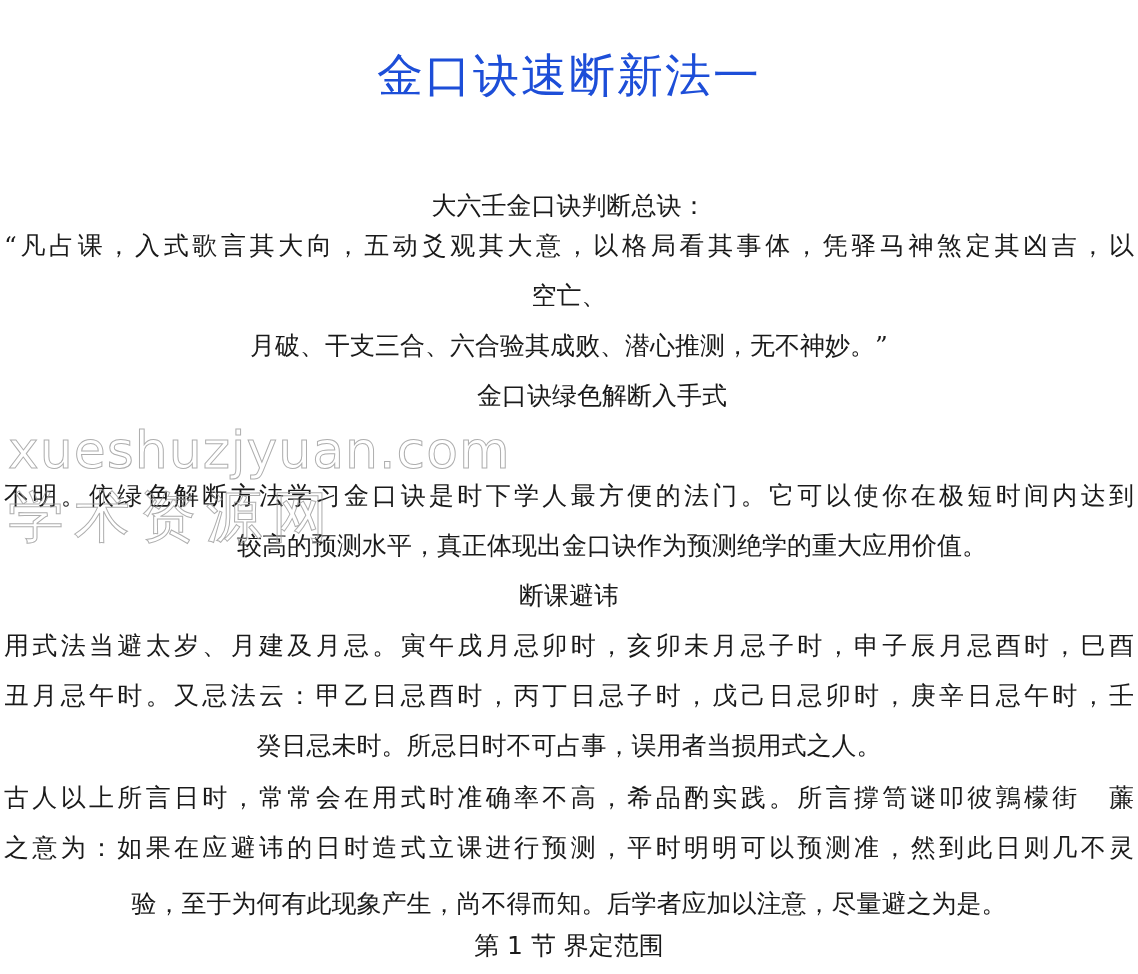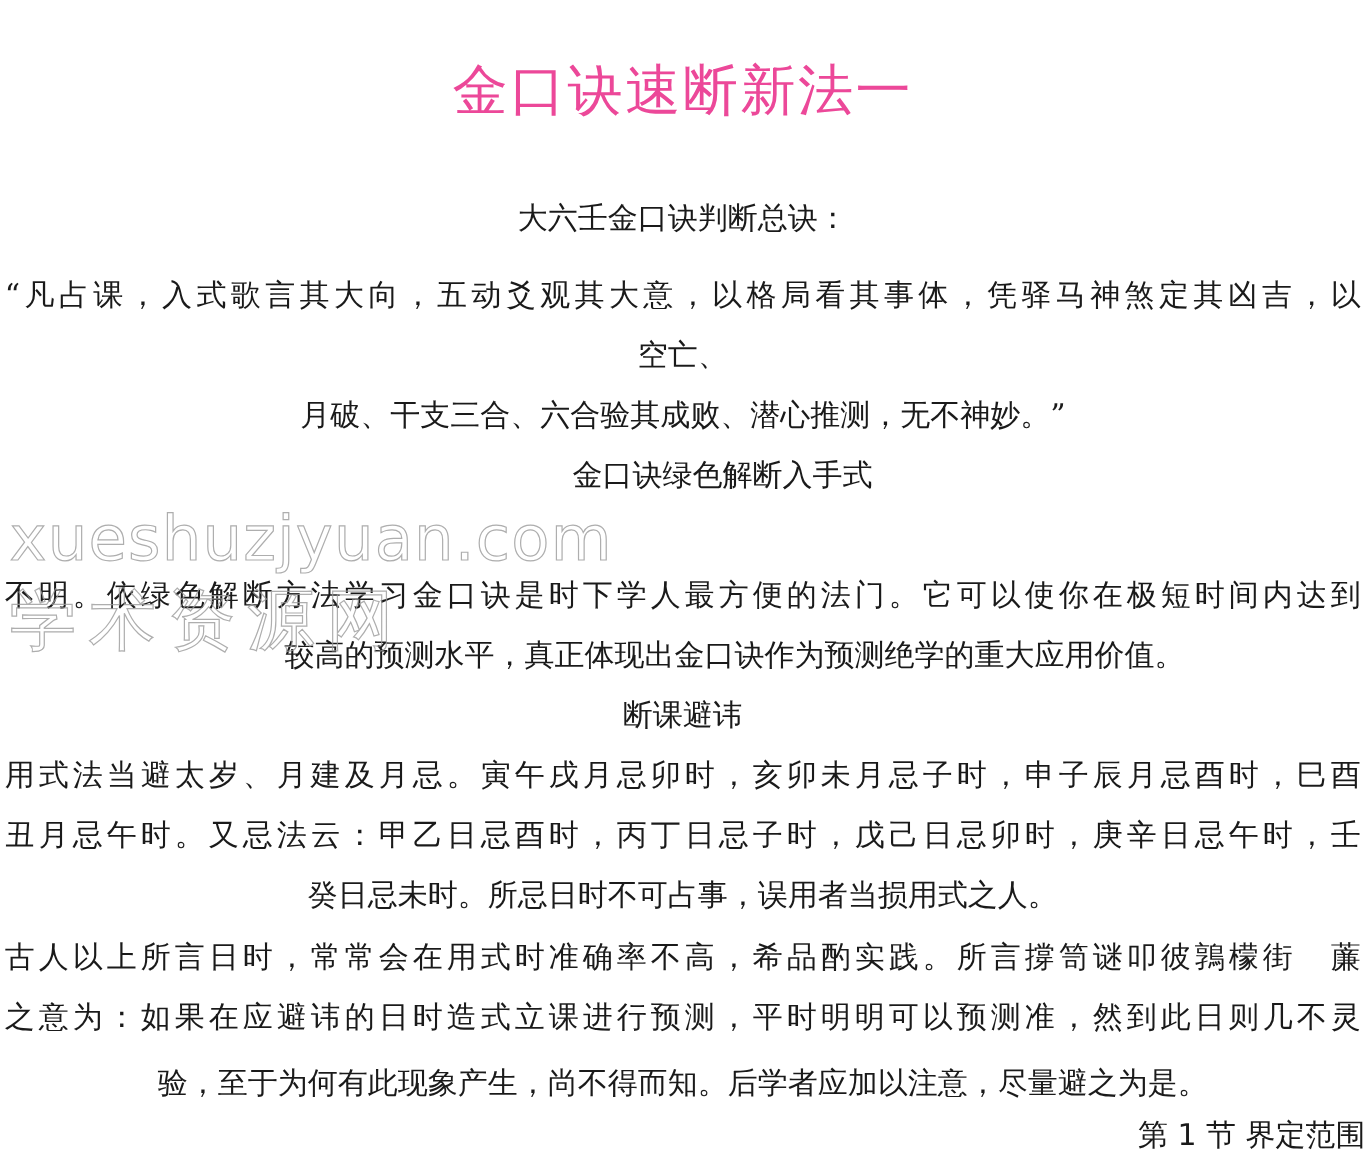--- a/index.html
+++ b/index.html
@@ -4,43 +4,43 @@
 <style>
   html, body { margin: 0; padding: 0; background: #ffffff; }
   body {
     width: 1138px; height: 974px; overflow: hidden; position: relative;
     font-family: "DejaVu Serif", "Liberation Serif", serif;
     color: #1a1a1a;
   }
   .page { position: absolute; left: 0; top: 0; width: 1138px; height: 974px; }
   .title {
     position: absolute; top: 42px; left: 0; width: 1138px; text-align: center;
-    font-size: 46px; color: #ec4899; letter-spacing: 2px; line-height: 66px;
+    font-size: 46px; color: #1d4ed8; letter-spacing: 2px; line-height: 66px;
   }
   .line {
     position: absolute; left: 0; width: 1138px; font-size: 25px; line-height: 40px;
     white-space: nowrap;
   }
   .center { text-align: center; }
   .justify { text-align: justify; text-align-last: justify; padding: 0 4px; box-sizing: border-box; }
-  .sec-heading { font-family: "DejaVu Sans", "Liberation Sans", sans-serif; text-align: right; }
+  .sec-heading { font-family: "DejaVu Sans", "Liberation Sans", sans-serif; }
   .watermark {
     position: absolute; left: 8px; top: 420px; width: 400px; height: 140px; pointer-events: none;
     color: transparent; -webkit-text-stroke: 1px #9a9a9a; font-family: "DejaVu Sans", sans-serif;
   }
   .wm-url { position: absolute; left: 0; top: 0; font-size: 52px; letter-spacing: 1px; opacity: 0.8; }
   .wm-cn { position: absolute; left: 0; top: 60px; font-size: 56px; letter-spacing: 10px; opacity: 0.8; }
 </style>
 </head>
 <body>
 
 <div class="page">
   <div class="title">金口诀速断新法一</div>
 
-  <div class="line center" style="top:162px;">大六壬金口诀判断总诀：</div>
+  <div class="line center" style="top:186px;">大六壬金口诀判断总诀：</div>
 
   <div class="line justify" style="top:226px;">“凡占课，入式歌言其大向，五动爻观其大意，以格局看其事体，凭驿马神煞定其凶吉，以</div>
   <div class="line center" style="top:276px;">空亡、</div>
   <div class="line center" style="top:326px;">月破、干支三合、六合验其成败、潜心推测，无不神妙。”</div>
 
   <div class="line center" style="top:376px;padding-left:33px;">金口诀绿色解断入手式</div>
 
   <div class="line justify" style="top:476px;">不明。依绿色解断方法学习金口诀是时下学人最方便的法门。它可以使你在极短时间内达到</div>
   <div class="line center" style="top:526px;margin-left:43px;">较高的预测水平，真正体现出金口诀作为预测绝学的重大应用价值。</div>
 

